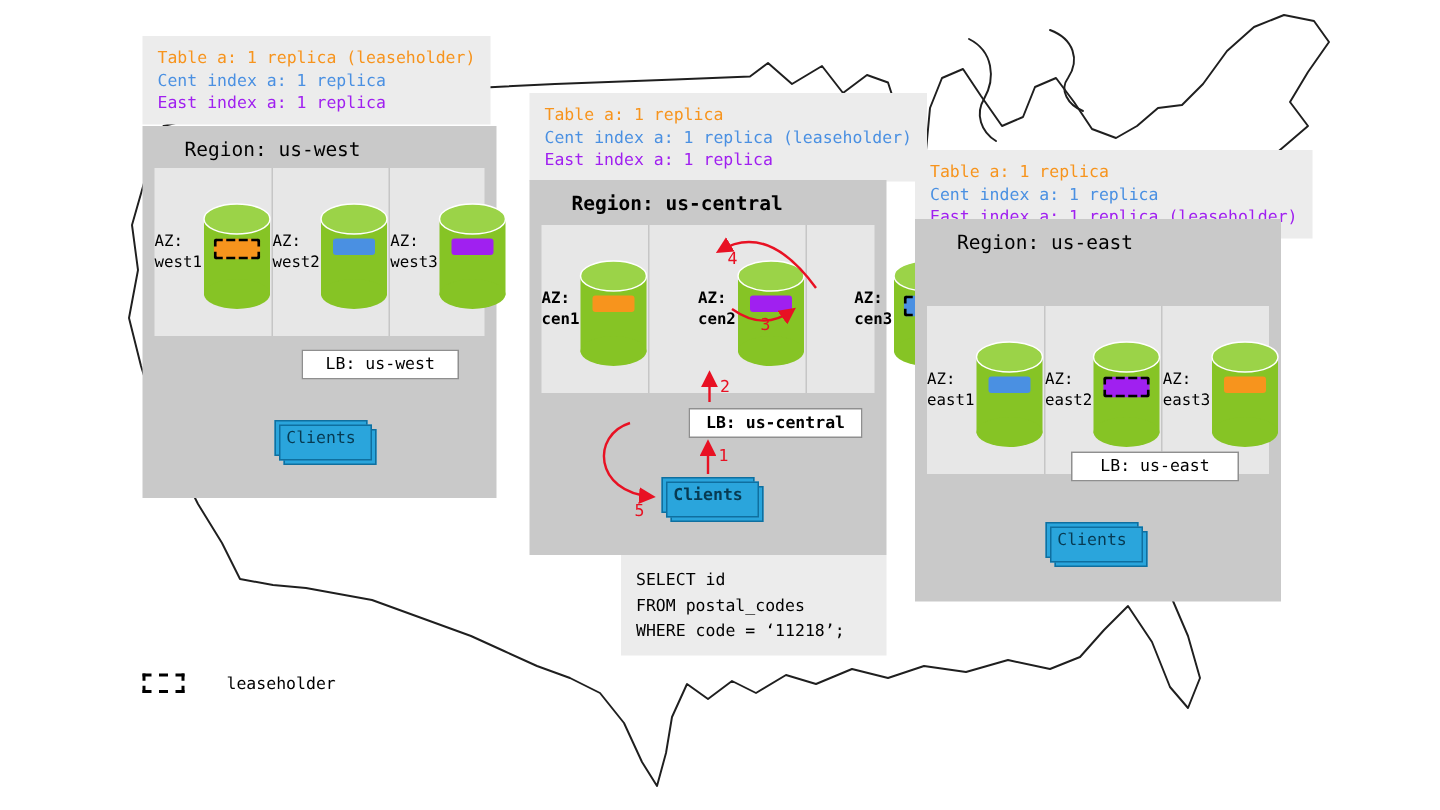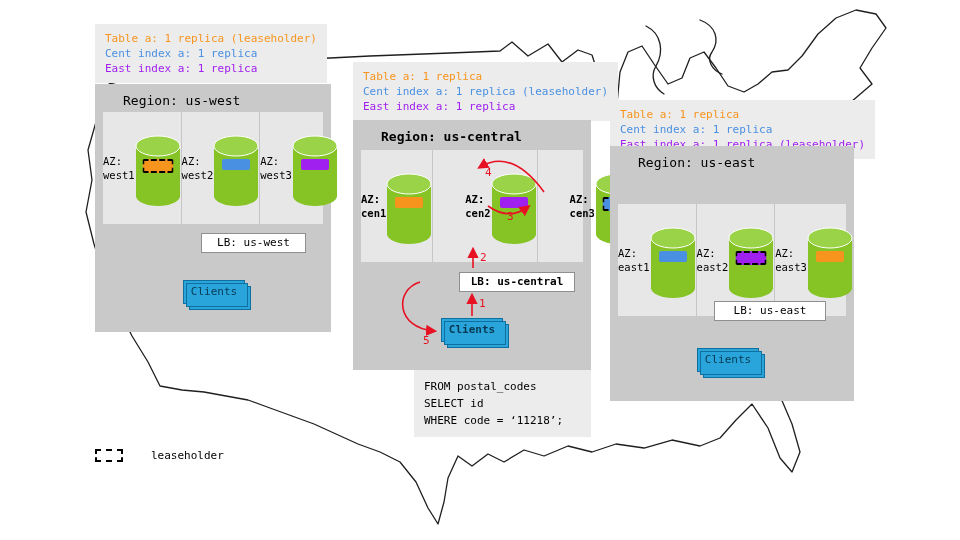--- a/index.html
+++ b/index.html
@@ -219,22 +219,22 @@
           </svg>
           <div class="chip orange"></div>
         </div>
       </div>
     </div>
     <div class="lb-box" style="left:66px; top:155px; width:112px;">LB: us-east</div>
     <div class="clients" style="left:87px; top:202px;">Clients</div>
   </div>
 
   <div class="sql-box" style="left:414px; top:370px;">
+    <div>SELECT id</div>
     <div>FROM postal_codes</div>
-    <div>SELECT id</div>
     <div>WHERE code = ‘11218’;</div>
   </div>
 
   <div class="lh-legend" style="left:95px; top:449px;gap:28px;">
     <span class="lh-swatch"></span>
     <span class="lh-label">leaseholder</span>
   </div>
 
   <svg id="arrows-svg" width="960" height="540" viewBox="0 0 960 540">
     <defs>

